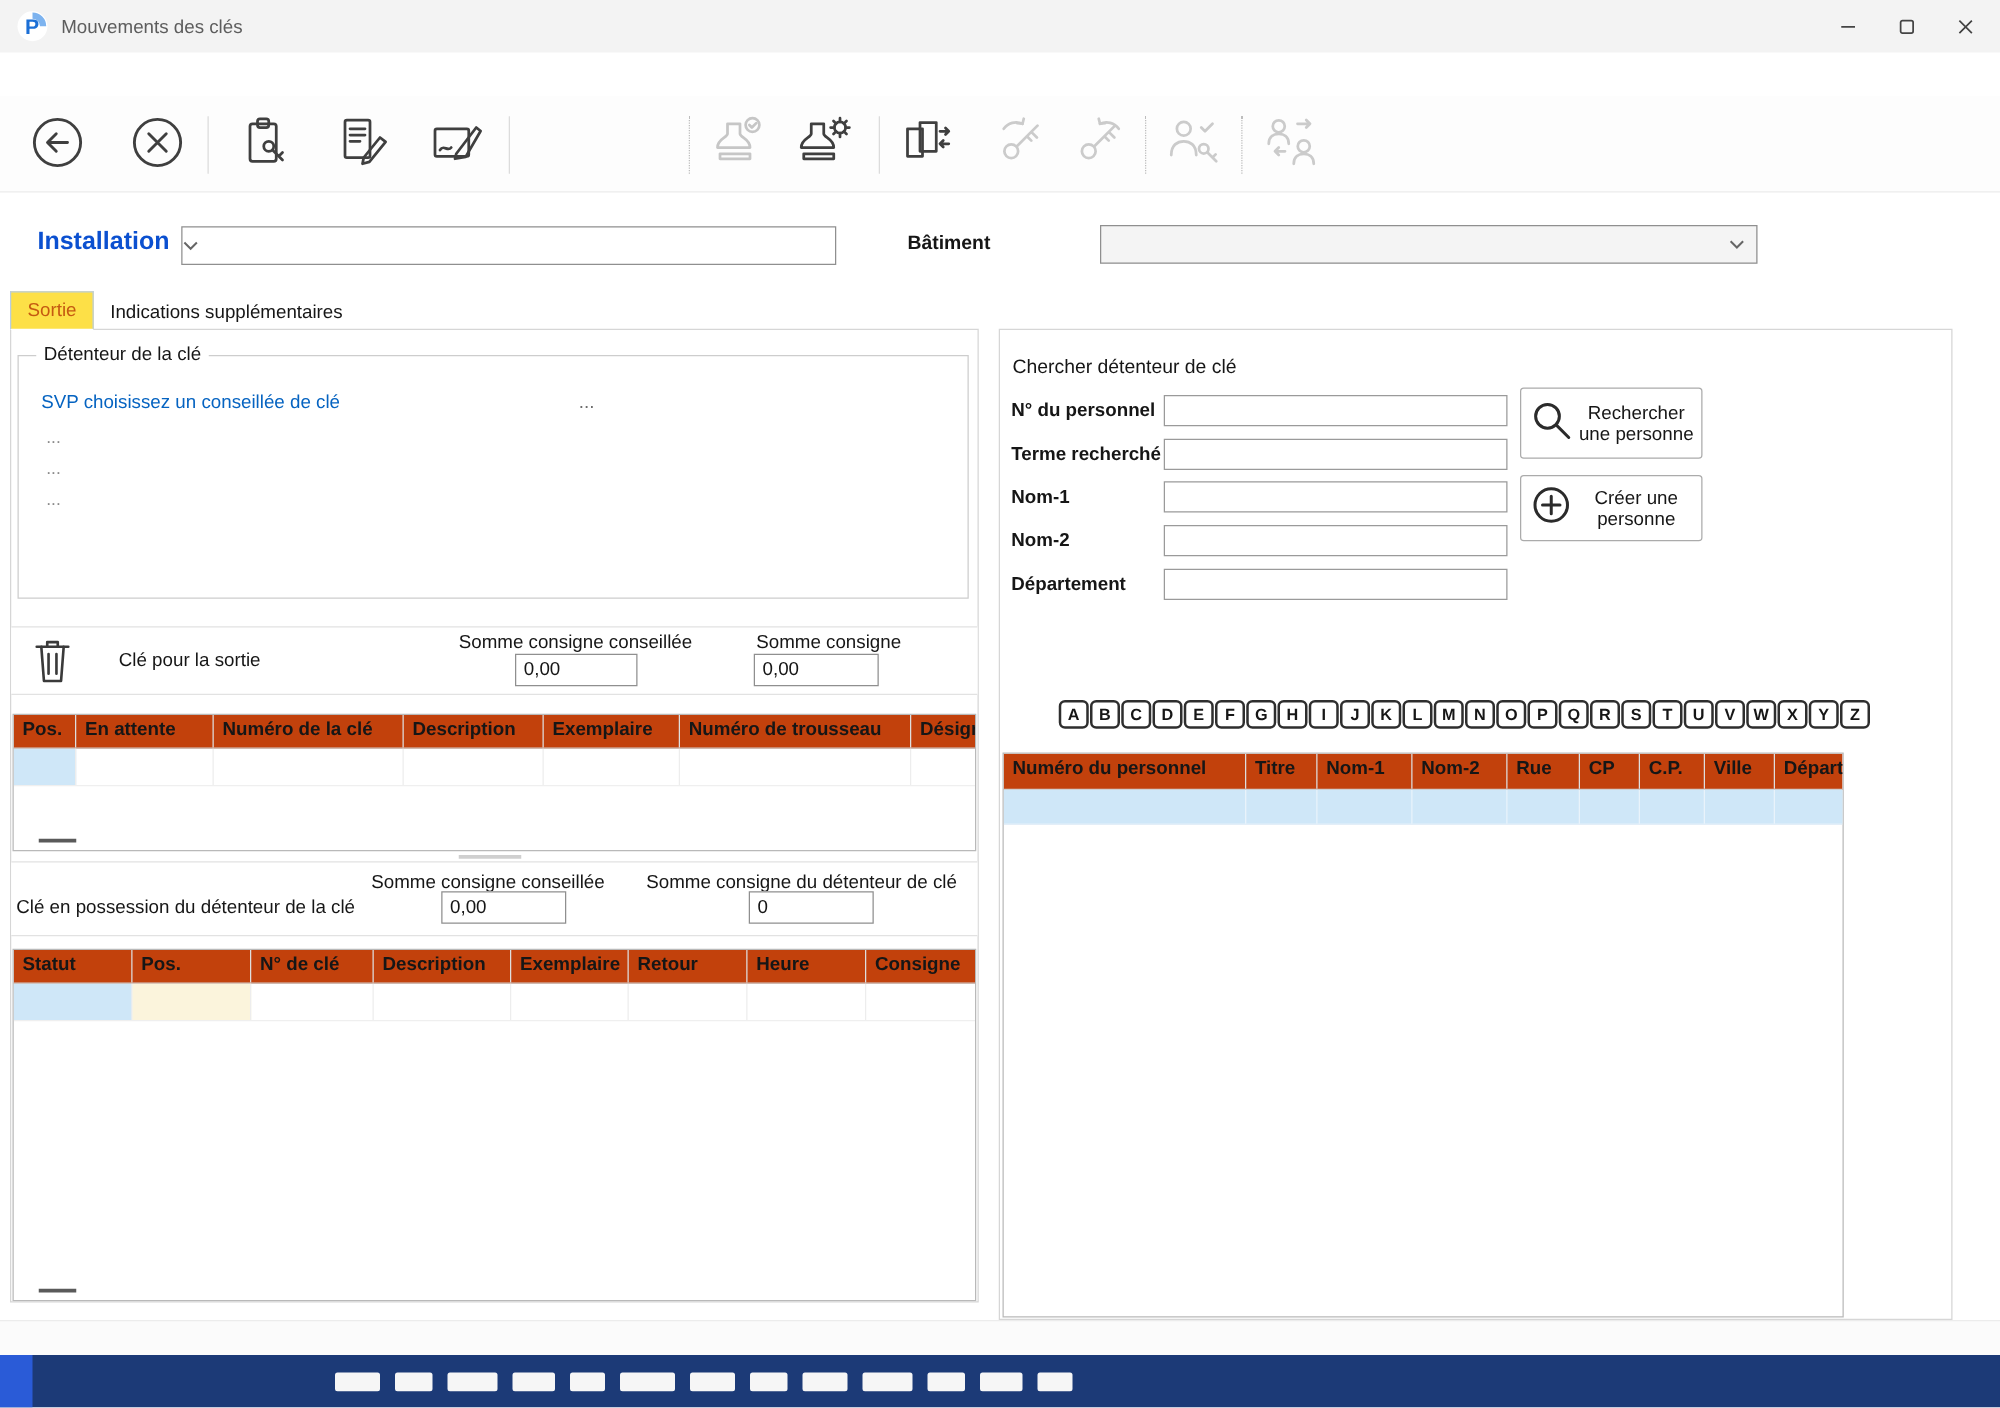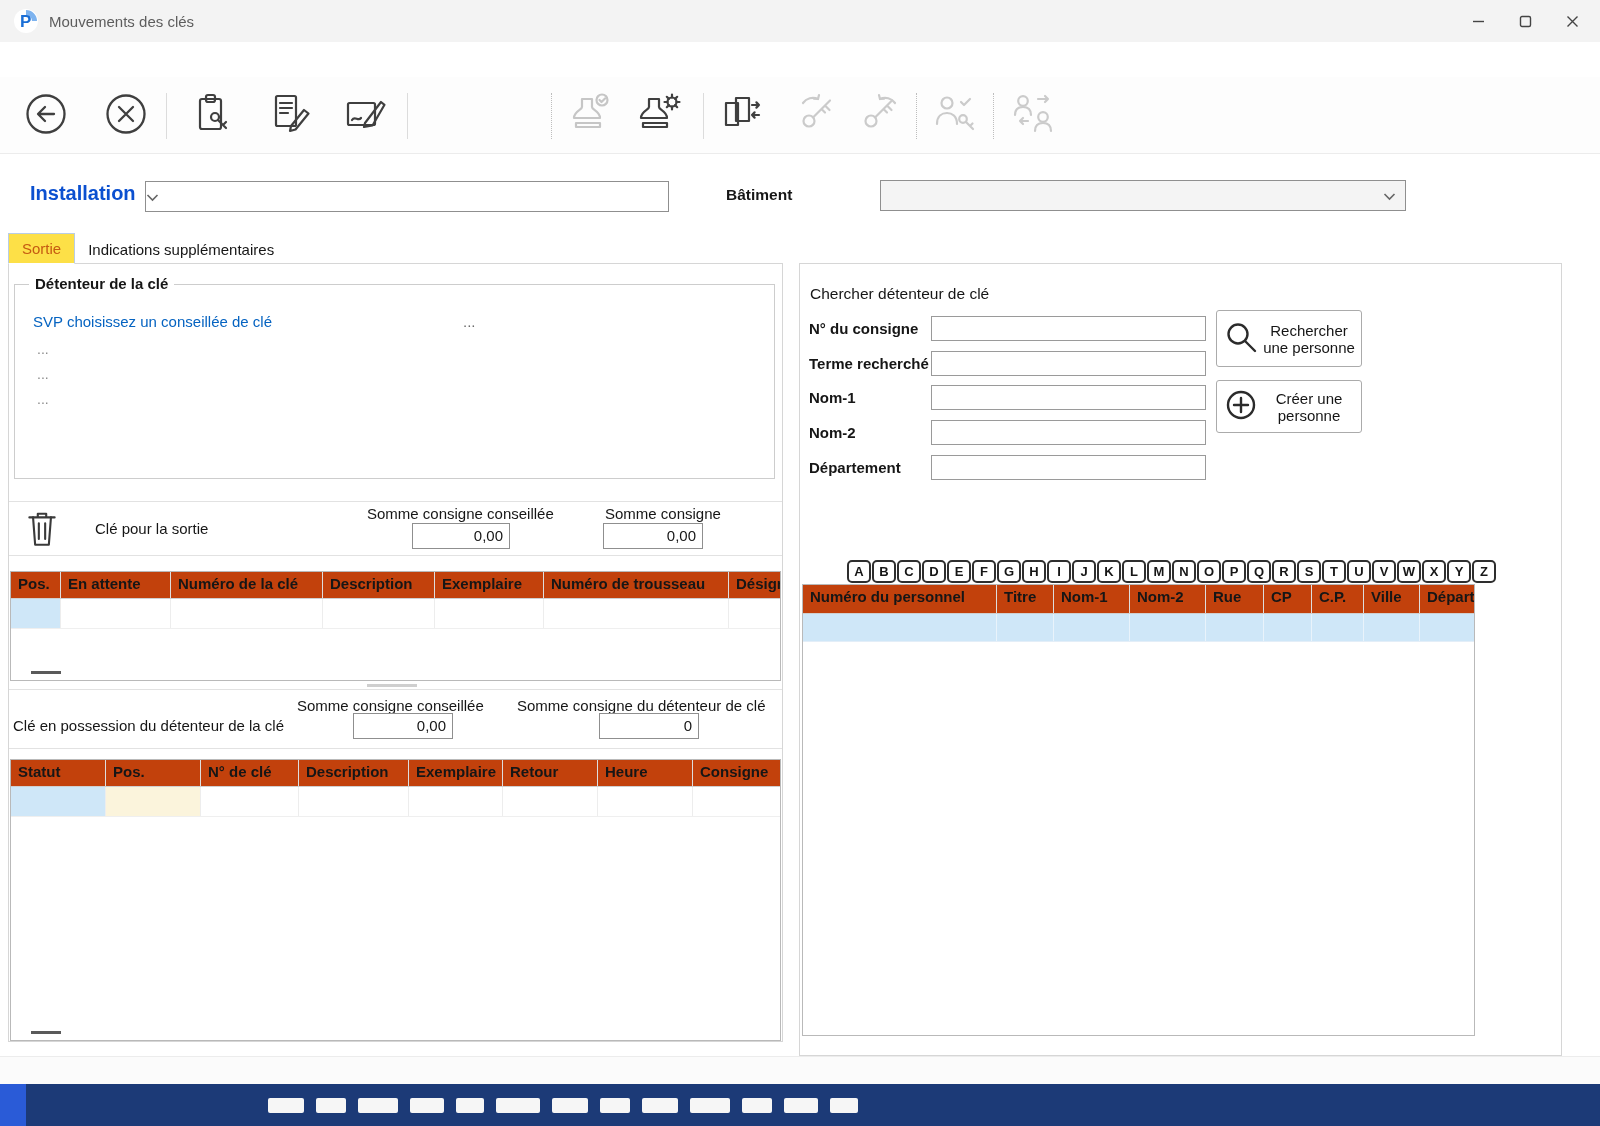--- a/index.html
+++ b/index.html
@@ -39,29 +39,29 @@
   .tabs-left .tab.active{color:#c55a11}
   .tabs-right .tab.active{color:#0563c1}
 
   
   .pane{position:absolute;background:#fff;border:1px solid #d6d6d6}
   .pane-left{left:8px;top:263px;width:775px;height:779px}
   .pane-right{left:799px;top:263px;width:763px;height:793px}
 
   
   .groupbox{position:absolute;left:5px;top:20px;width:761px;height:195px;border:1px solid #cdcdcd}
-  .groupbox .gtitle{position:absolute;top:-10px;left:14px;background:#fff;padding:0 6px;font-size:15px;font-weight:bold}
+  .groupbox .gtitle{position:absolute;top:-10px;left:14px;background:#fff;padding:0 6px;font-size:15px;font-weight:normal}
   .gprompt{position:absolute;left:18px;top:28px;font-size:15px;color:#0563c1;white-space:nowrap}
   .gbrowse{position:absolute;left:448px;top:28px;font-size:15px;color:#6b6b6b}
   .gph{position:absolute;left:22px;font-size:14px;color:#8b8b8b}
 
   
   .strip{position:absolute;left:0;width:773px;border-top:1px solid #e2e2e2;border-bottom:1px solid #e2e2e2;overflow:hidden;background:#fff}
   .blabel{position:absolute;font-size:15px;font-weight:normal;white-space:nowrap}
-  .numfield{position:absolute;height:26px;border:1px solid #8f8f8f;background:#fff;font-size:15px;text-align:right;padding:3px 6px}
+  .numfield{position:absolute;height:26px;border:1px solid #8f8f8f;background:#fff;font-size:15px;padding:3px 6px}
 
   
   .tbl{position:absolute;background:#fff;border:1px solid #b9b9b9;overflow:hidden}
   .thead{display:flex;background:#c2410c;border-bottom:1px solid #cfcfcf}
   .hcell{flex:none;font-weight:bold;font-size:15px;padding:3px 7px;border-right:1px solid #dedede;white-space:nowrap;overflow:hidden}
   .trow{display:flex;border-bottom:1px solid #efefef}
   .dcell{flex:none;border-right:1px solid #ededed;height:100%}
   .sel{background:#cfe7f8}
   .cream{background:#fbf4dc}
   .hthumb{position:absolute;left:20px;bottom:6px;width:30px;height:3px;background:#5a5a5a}
@@ -357,21 +357,21 @@
         <span class="dcell p8"></span>
       </div>
       <div class="hthumb"></div>
     </div>
   </div>
 
 
   <div class="pane pane-right">
     <span class="search-title">Chercher détenteur de clé</span>
 
-    <span class="frm-label" style="top:56px">N° du consigne</span>
+    <span class="frm-label" style="top:56px">N° du personnel</span>
     <input class="frm-input" style="top: 52px;" value="">
     <span class="frm-label" style="top:91px">Terme recherché</span>
     <input class="frm-input" style="top: 87px;" value="">
     <span class="frm-label" style="top:125px">Nom-1</span>
     <input class="frm-input" style="top: 121px;" value="">
     <span class="frm-label" style="top:160px">Nom-2</span>
     <input class="frm-input" style="top: 156px;" value="">
     <span class="frm-label" style="top:195px">Département</span>
     <input class="frm-input" style="top: 191px;" value="">
 
@@ -416,21 +416,21 @@
       <span class="alpha">S</span>
       <span class="alpha">T</span>
       <span class="alpha">U</span>
       <span class="alpha">V</span>
       <span class="alpha">W</span>
       <span class="alpha">X</span>
       <span class="alpha">Y</span>
       <span class="alpha">Z</span>
     </div>
 
-    <div class="tbl" style="left:2px;top:320px;width:673px;height:452px">
+    <div class="tbl" style="left:2px;top:338px;width:673px;height:452px">
       <div class="thead" style="height:29px">
         <span class="hcell r1">Numéro du personnel</span>
         <span class="hcell r2">Titre</span>
         <span class="hcell r3">Nom-1</span>
         <span class="hcell r4">Nom-2</span>
         <span class="hcell r5">Rue</span>
         <span class="hcell r6">CP</span>
         <span class="hcell r7">C.P.</span>
         <span class="hcell r8">Ville</span>
         <span class="hcell r9">Département</span>

